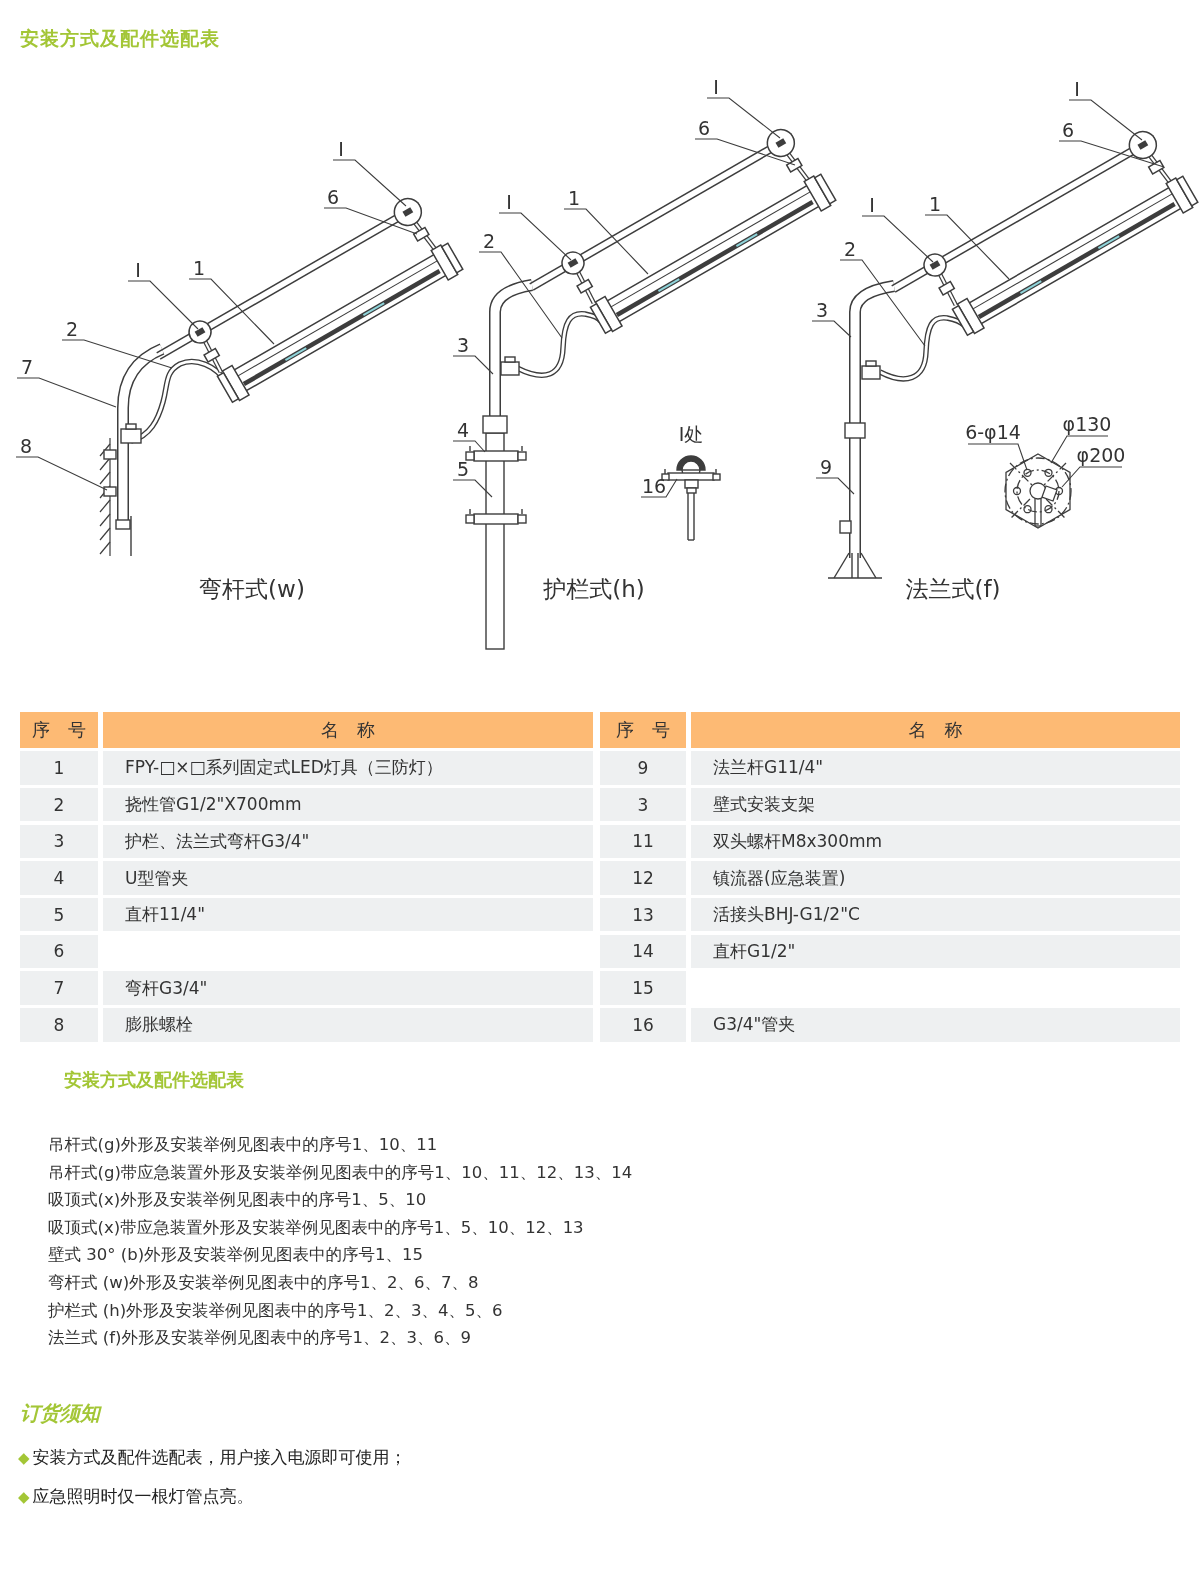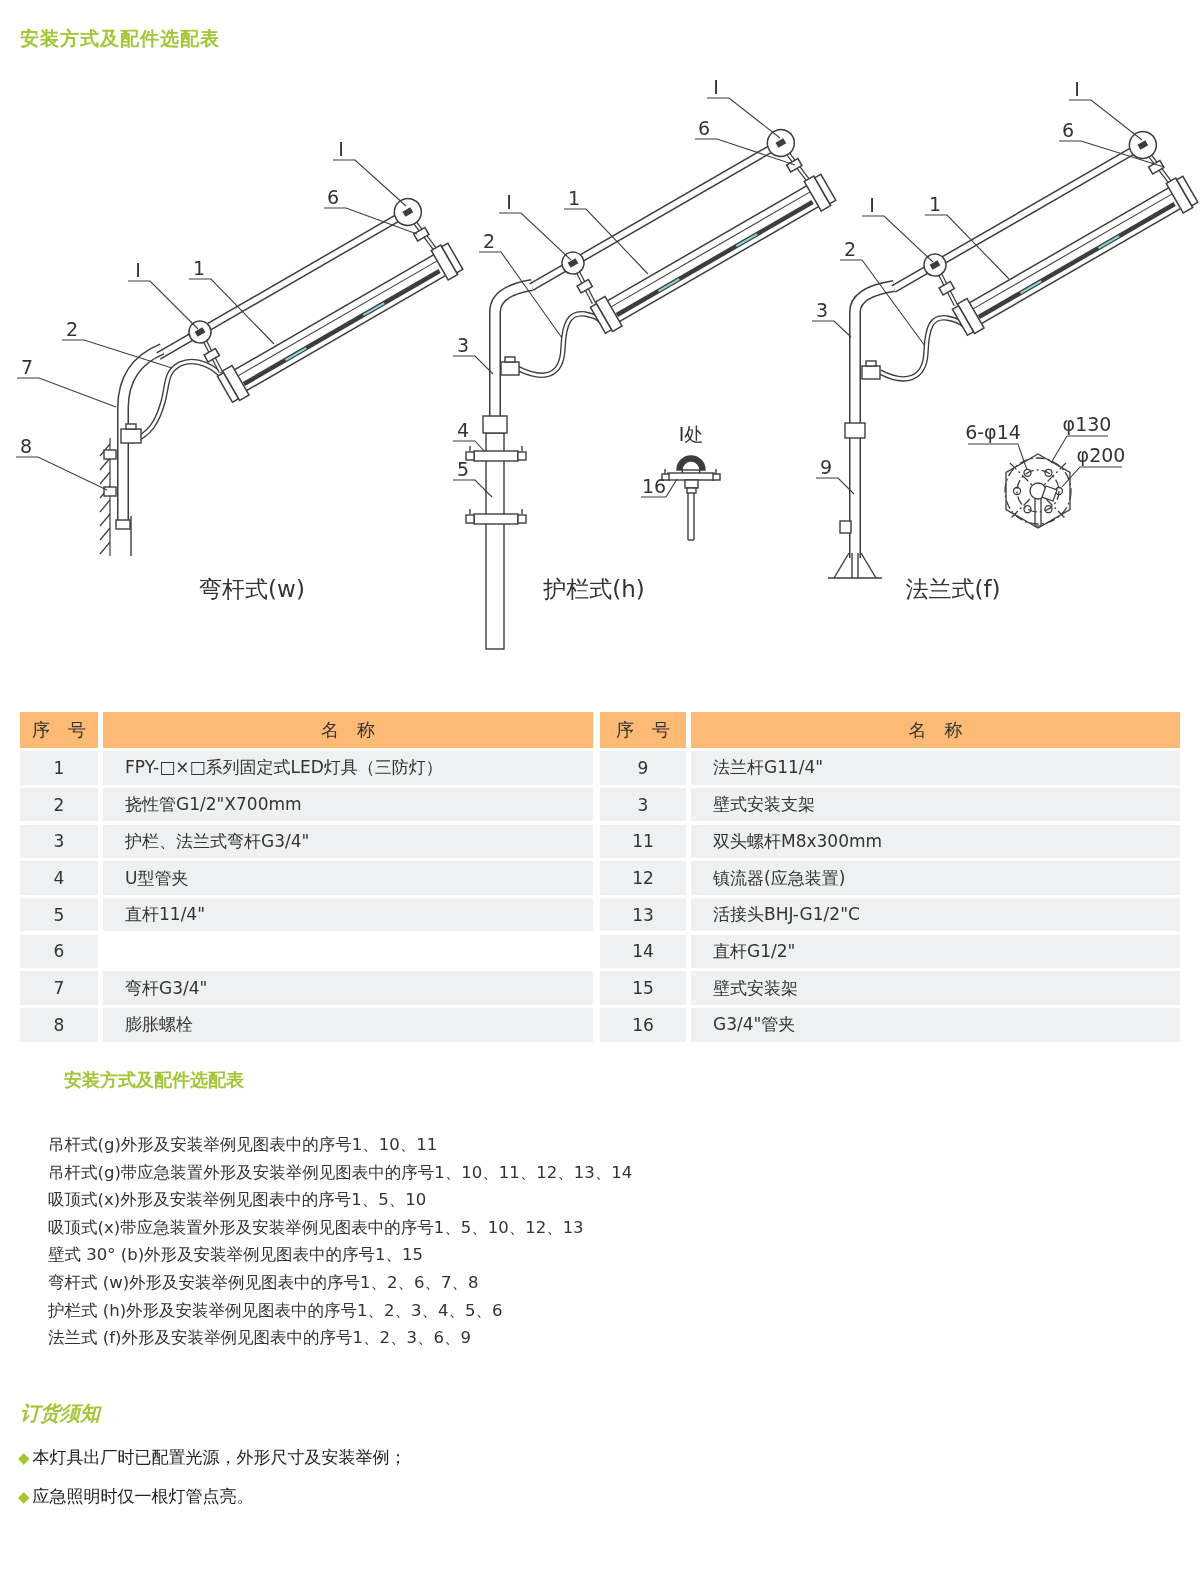--- a/index.html
+++ b/index.html
@@ -316,21 +316,20 @@
     <div class="trow">
         <div class="cell no">13</div>
         <div class="cell name">活接头BHJ-G1/2"C</div>
       </div>
     <div class="trow">
         <div class="cell no">14</div>
         <div class="cell name">直杆G1/2"</div>
       </div>
     <div class="trow">
         <div class="cell no">15</div>
-        <div class="cell name">壁式安装架</div>
       </div>
     <div class="trow">
         <div class="cell no">16</div>
         <div class="cell name">G3/4"管夹</div>
       </div>
   </div>
 </div>
 
 <div id="acc-heading" class="sec-heading">安装方式及配件选配表</div>
 <div class="acc-lines">
@@ -339,15 +338,15 @@
   <div>吸顶式(x)外形及安装举例见图表中的序号1、5、10</div>
   <div>吸顶式(x)带应急装置外形及安装举例见图表中的序号1、5、10、12、13</div>
   <div>壁式 30°  (b)外形及安装举例见图表中的序号1、15</div>
   <div>弯杆式 (w)外形及安装举例见图表中的序号1、2、6、7、8</div>
   <div>护栏式 (h)外形及安装举例见图表中的序号1、2、3、4、5、6</div>
   <div>法兰式 (f)外形及安装举例见图表中的序号1、2、3、6、9</div>
 </div>
 
 <div id="order-heading" class="sec-heading">订货须知</div>
 <div class="order-list">
-  <div class="bullet"><span class="diamond">◆</span><span>本灯具出厂时已配置光源，外形尺寸及安装举例；</span></div>
+  <div class="bullet"><span class="diamond">◆</span><span>安装方式及配件选配表，用户接入电源即可使用；</span></div>
   <div class="bullet"><span class="diamond">◆</span><span>应急照明时仅一根灯管点亮。</span></div>
 </div>
 
 </body></html>

